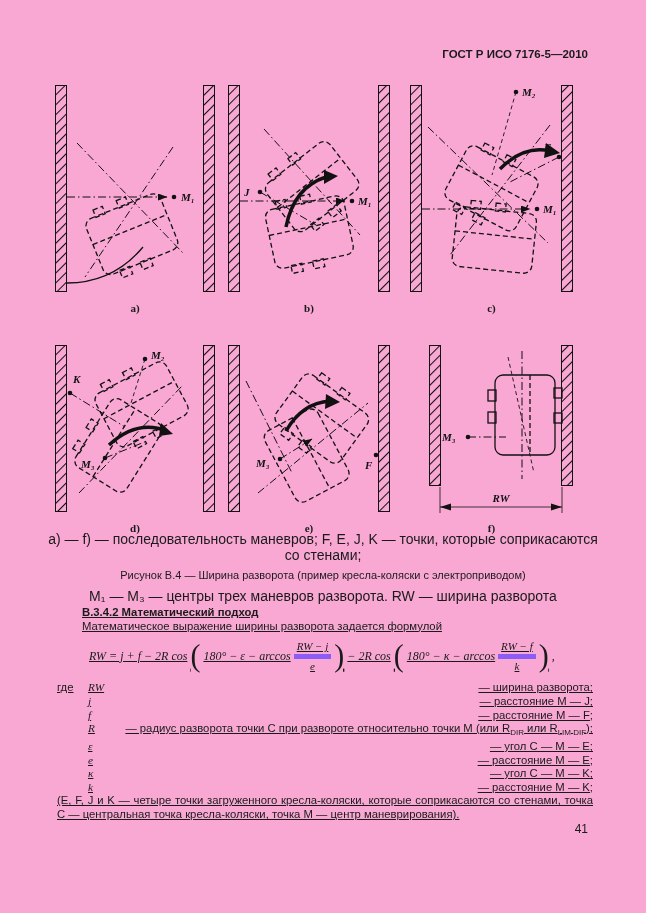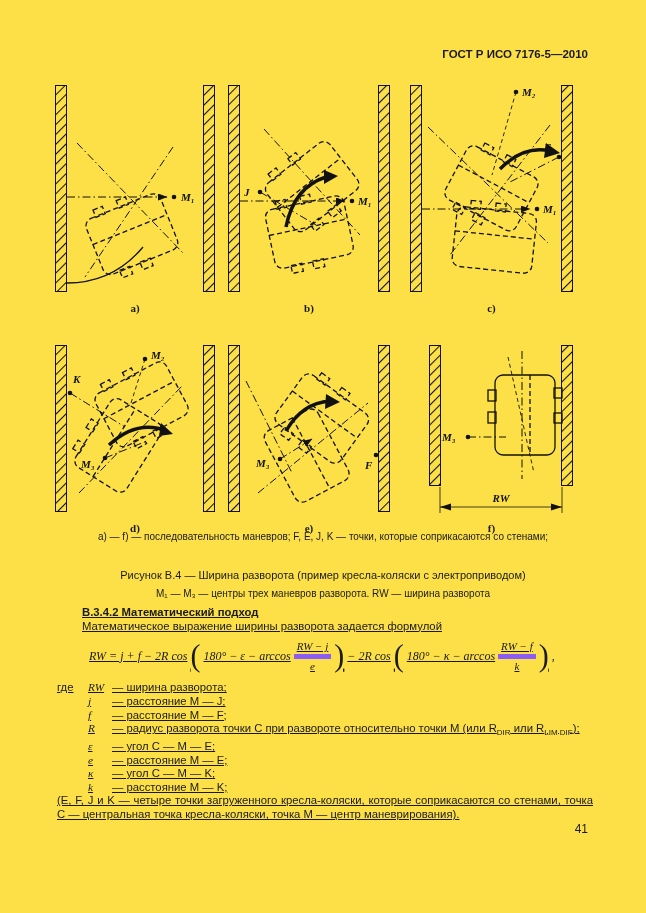--- a/index.html
+++ b/index.html
@@ -1,53 +1,53 @@
 <!DOCTYPE html>
 <html><head>
 <meta charset="utf-8">
 <style>
   html,body{margin:0;padding:0;background:#e8e8e8;}
-  .page{position:relative;width:646px;height:913px;background:#fde047;margin:0 auto;
+  .page{position:relative;width:646px;height:913px;background:#f9a8d4;margin:0 auto;
         font-family:"Liberation Sans",sans-serif;color:#1a1a1a;overflow:hidden;}
   .header{position:absolute;top:48px;right:58px;font-size:11.5px;font-weight:bold;}
   .frow{position:absolute;left:55px;display:flex;align-items:flex-start;}
   .frow1{top:85px;}
   .frow2{top:345px;}
   .panel{display:flex;flex-direction:column;align-items:center;}
   .gap1{margin-left:13px;}
   .gap2{margin-left:20px;}
   .pletter{font-size:11px;font-weight:bold;margin-top:5px;font-family:"Liberation Serif",serif;}
   svg{display:block;}
   .wall{stroke:#111;stroke-width:1;}
   .hl{stroke:#111;stroke-width:2.1;}
   .dash{fill:none;stroke:#111;stroke-width:1.3;stroke-dasharray:5 3;}
   .thindash{fill:none;stroke:#111;stroke-width:0.9;stroke-dasharray:4 3;}
   .dashdot{fill:none;stroke:#111;stroke-width:1;stroke-dasharray:8 3 1.5 3;}
   .solid{fill:none;stroke:#111;stroke-width:1.3;}
   .thin{fill:none;stroke:#111;stroke-width:0.8;}
   .bold{fill:none;stroke:#111;stroke-width:3.5;}
   .pt{fill:#111;}
   .slabel{font-family:"Liberation Serif",serif;font-style:italic;font-weight:bold;font-size:11px;fill:#111;}
-  .cap{position:absolute;left:40px;right:40px;text-align:center;font-size:10px;}
+  .cap{position:absolute;left:40px;right:40px;text-align:center;font-size:14px;}
   .cap1{top:531px;}
   .cap2{top:544px;margin-top:44px;}
   .figtitle{position:absolute;left:40px;right:40px;top:569px;text-align:center;font-size:11px;}
   .textblock{position:absolute;left:57px;top:606px;width:536px;font-size:11.3px;line-height:13.6px;text-decoration:underline;}
   .heading{font-weight:bold;margin-left:25px;}
   .intro{margin-left:25px;}
   .formula{margin:7px 0 9px 32px;display:flex;align-items:center;gap:3px;
            font-family:"Liberation Serif",serif;font-style:italic;font-size:12px;}
   .bigp{font-size:30px;font-weight:400;line-height:1;transform:scaleY(1.05);font-style:normal;}
   .frac{display:inline-block;text-align:center;font-size:11px;vertical-align:middle;line-height:1.15;}
   .num{display:block;padding:0 3px 1px 3px;border-bottom:5px solid #8b5cf6;}
   .den{display:block;padding-top:1px;}
   .defrow{display:flex;align-items:baseline;}
   .wh{width:31px;flex:none;}
   .term{width:24px;flex:none;font-style:italic;font-family:"Liberation Serif",serif;}
-  .dt{flex:1;}
+  .dt{flex:1;text-align:right;}
   .dt sub{font-size:8px;}
   .note{text-align:justify;}
   .pageno{position:absolute;top:822px;right:58px;font-size:12px;}
 </style>
 </head>
 <body>
 
 <div class="page">
 
   <div class="header">ГОСТ Р ИСО 7176-5—2010</div>

